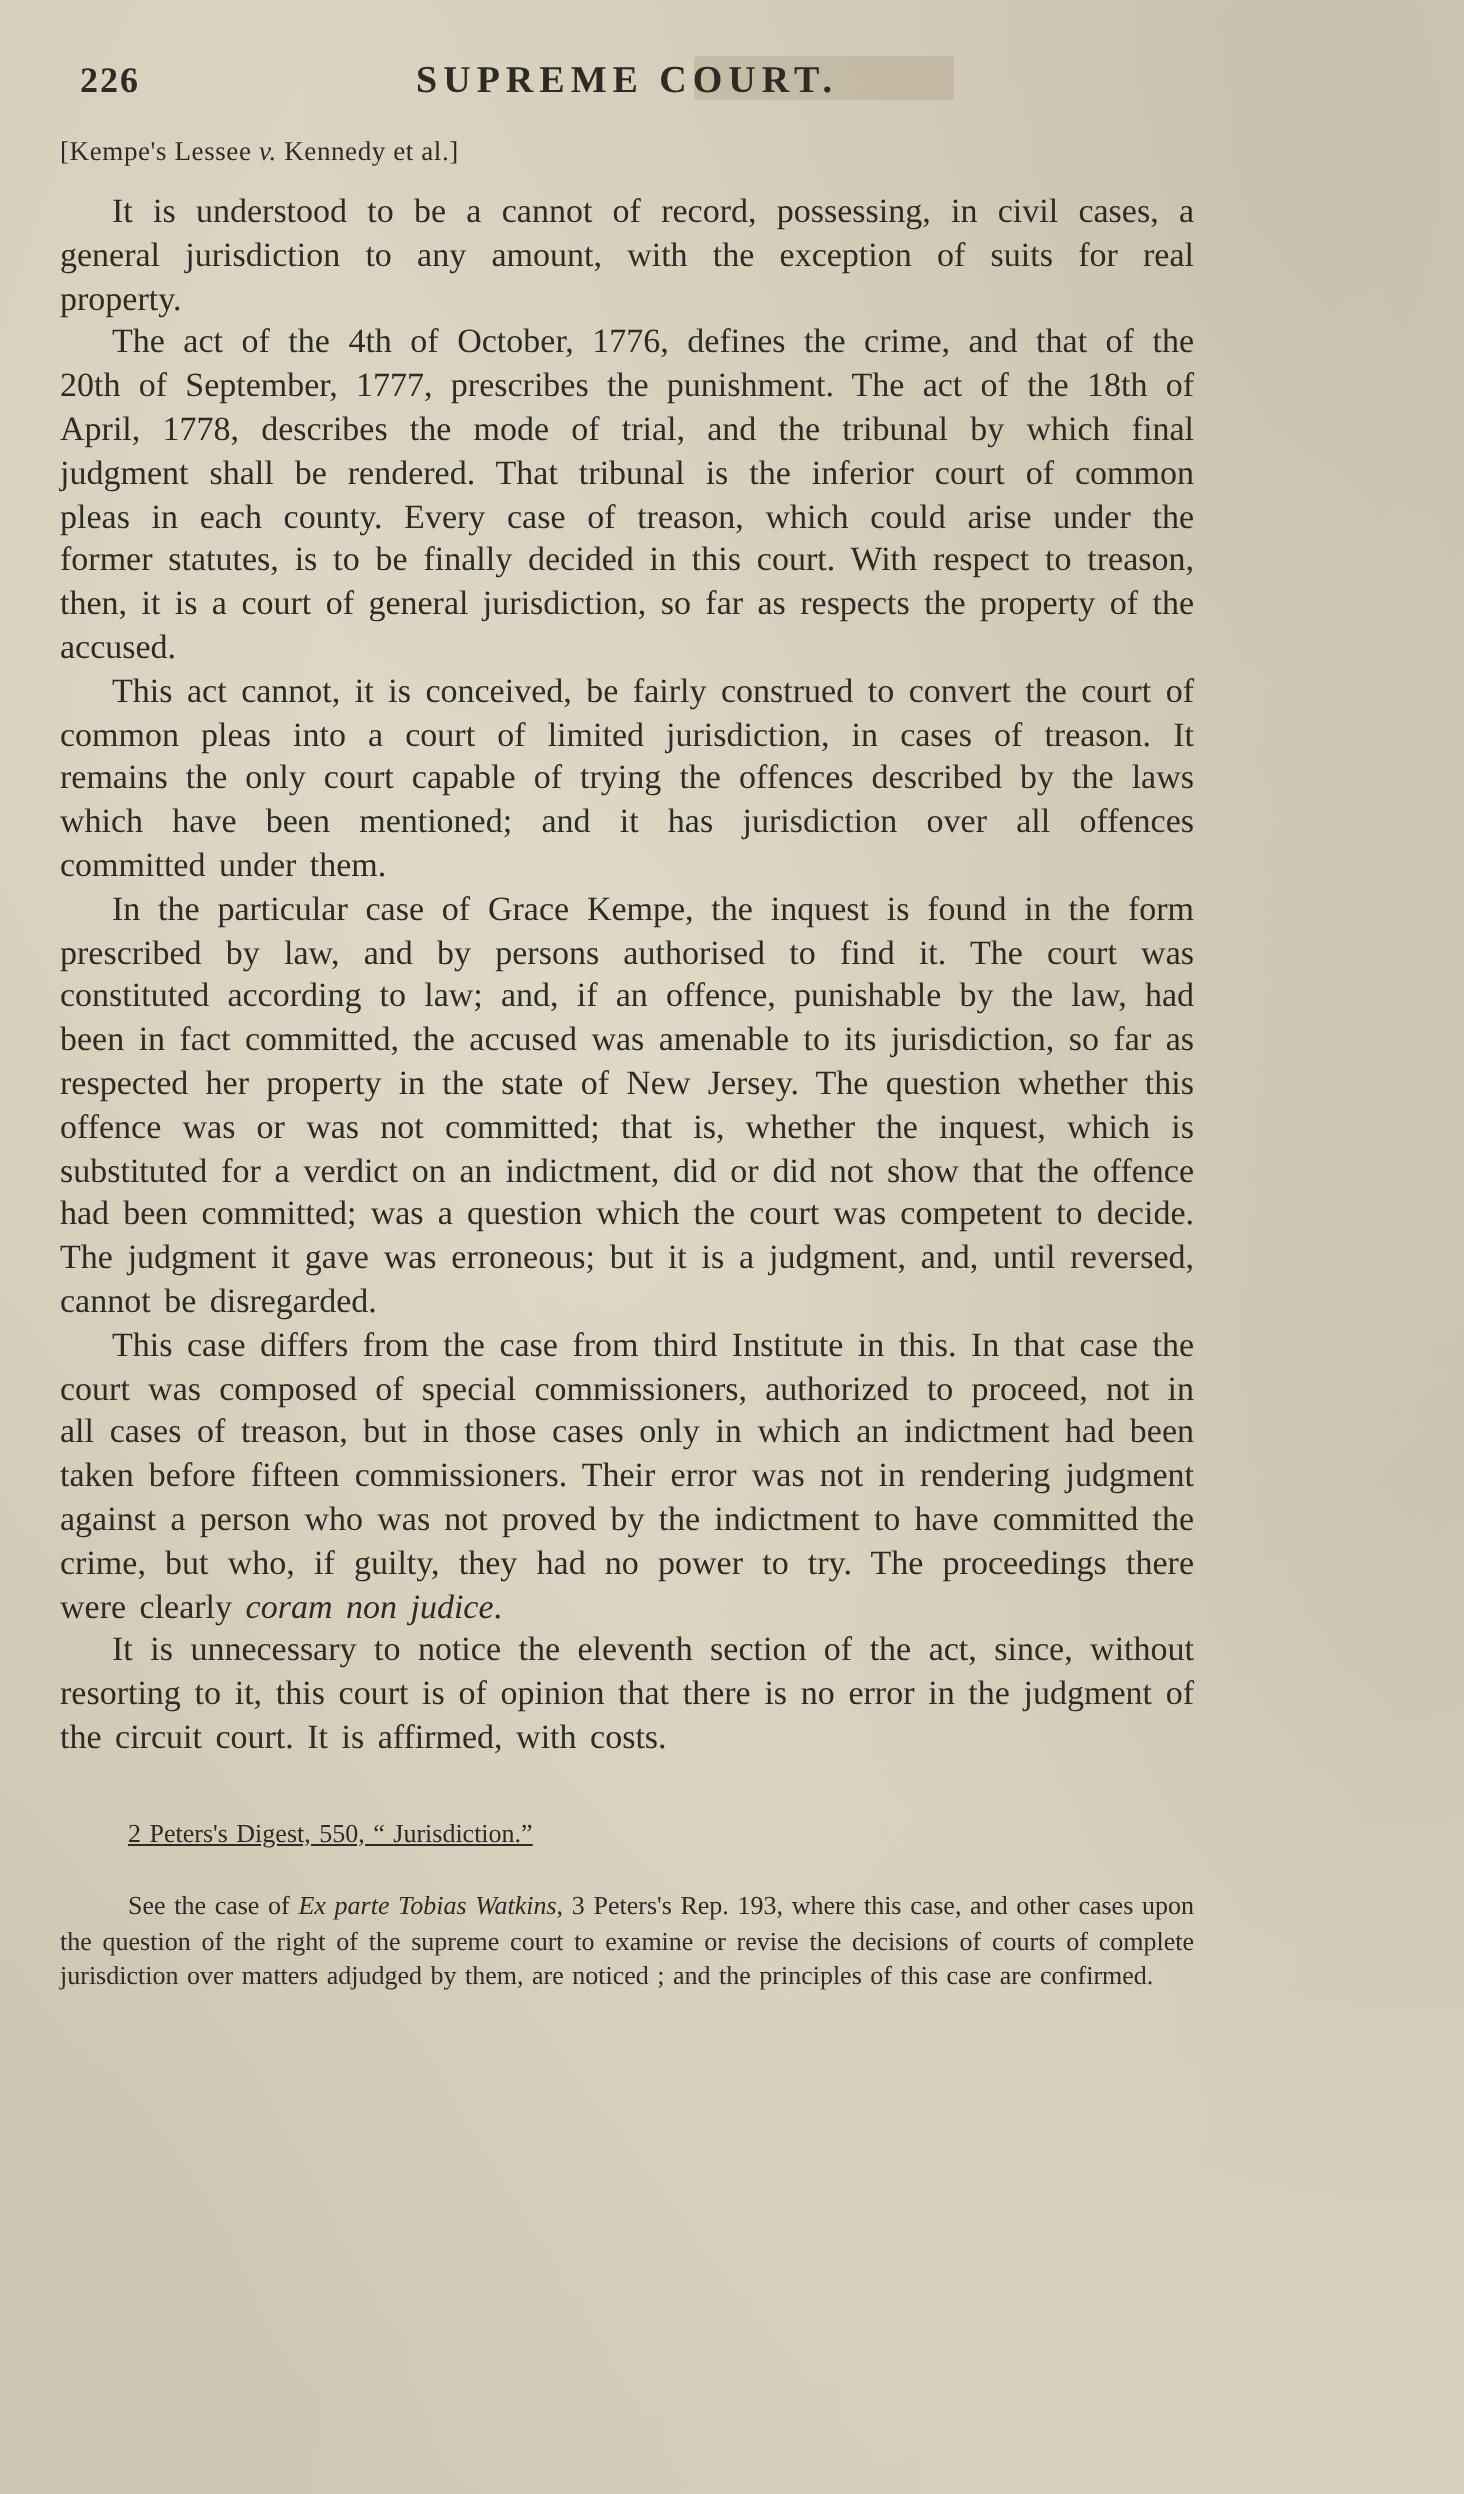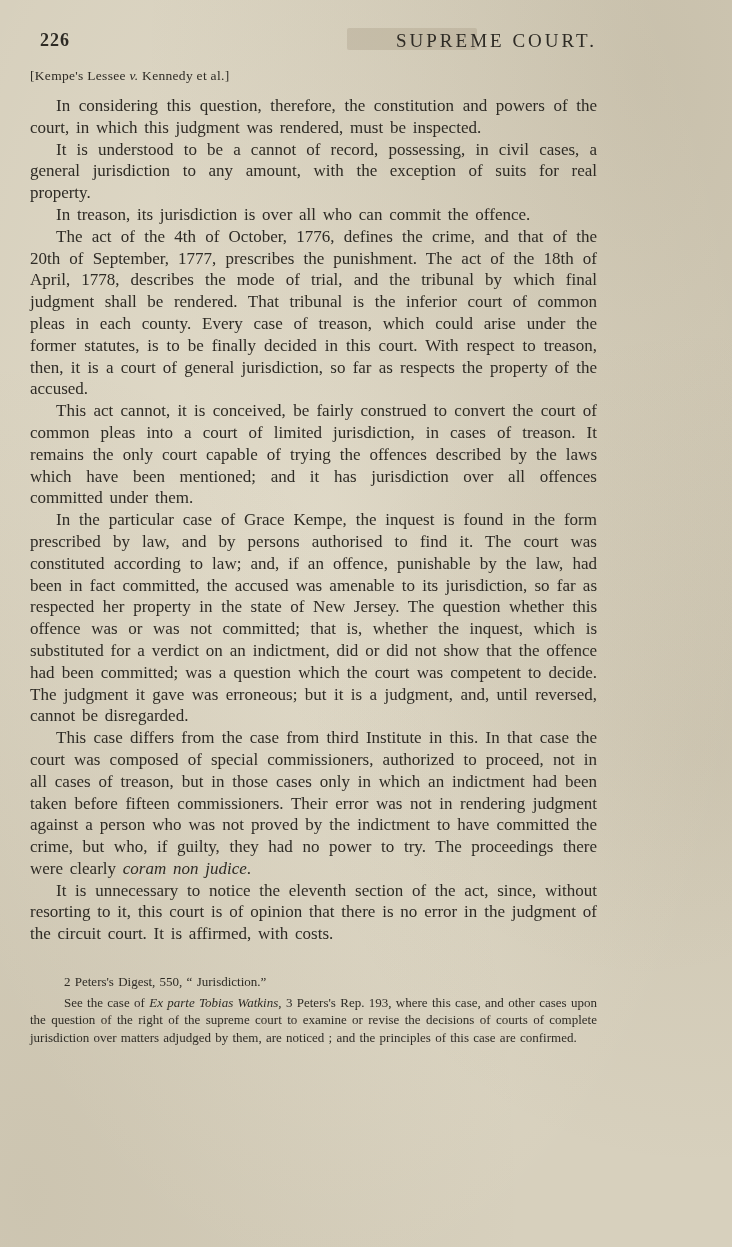--- a/index.html
+++ b/index.html
@@ -30,23 +30,23 @@
     left: 10px;
     top: 0;
     font-size: 18px;
     font-weight: bold;
     letter-spacing: 1px;
   }
   .header-title {
     position: absolute;
     left: 0; right: 0;
     top: 0;
-    text-align: right;
+    text-align: center;
     font-size: 19px;
-    font-weight: normal;
+    font-weight: bold;
     letter-spacing: 3px;
   }
   .header-smudge {
     position: absolute;
     right: 120px;
     top: -2px;
     width: 130px;
     height: 22px;
     background: rgba(125,112,82,0.18);
     border-radius: 2px;
@@ -65,43 +65,41 @@
     word-spacing: 2.5px;
   }
   .body-text p { text-indent: 26px; }
   .footnotes {
     margin-top: 28px;
     font-size: 13px;
     line-height: 17.6px;
     text-align: justify;
     word-spacing: 1px;
   }
-  .fn-1 { text-indent: 34px; margin-bottom: 3px; }
+  .fn-1 { text-indent: 34px; margin-bottom: 19px; text-decoration: underline; }
   .fn-2 { text-indent: 34px; }
   i { font-style: italic; }
 </style>
 </head>
 <body>
 
 <div class="page">
 
   <header class="header-row">
     <span class="header-smudge"></span>
     <span class="page-number">226</span>
     <span class="header-title">SUPREME COURT.</span>
   </header>
 
   <div class="caption">
     <span>[Kempe's Lessee </span><i>v.</i><span> Kennedy et al.]</span>
   </div>
 
   <main class="body-text">
-    <p>In considering this question, therefore, the constitution and powers of the court, in which this judgment was rendered, must be inspected.</p>
     <p>It is understood to be a cannot of record, possessing, in civil cases, a general jurisdiction to any amount, with the exception of suits for real property.</p>
-    <p>In treason, its jurisdiction is over all who can commit the offence.</p>
     <p>The act of the 4th of October, 1776, defines the crime, and that of the 20th of September, 1777, prescribes the punishment. The act of the 18th of April, 1778, describes the mode of trial, and the tribunal by which final judgment shall be rendered. That tribunal is the inferior court of common pleas in each county. Every case of treason, which could arise under the former statutes, is to be finally decided in this court. With respect to treason, then, it is a court of general jurisdiction, so far as respects the property of the accused.</p>
     <p>This act cannot, it is conceived, be fairly construed to convert the court of common pleas into a court of limited jurisdiction, in cases of treason. It remains the only court capable of trying the offences described by the laws which have been mentioned; and it has jurisdiction over all offences committed under them.</p>
     <p>In the particular case of Grace Kempe, the inquest is found in the form prescribed by law, and by persons authorised to find it. The court was constituted according to law; and, if an offence, punishable by the law, had been in fact committed, the accused was amenable to its jurisdiction, so far as respected her property in the state of New Jersey. The question whether this offence was or was not committed; that is, whether the inquest, which is substituted for a verdict on an indictment, did or did not show that the offence had been committed; was a question which the court was competent to decide. The judgment it gave was erroneous; but it is a judgment, and, until reversed, cannot be disregarded.</p>
     <p><span>This case differs from the case from third Institute in this. In that case the court was composed of special commissioners, authorized to proceed, not in all cases of treason, but in those cases only in which an indictment had been taken before fifteen commissioners. Their error was not in rendering judgment against a person who was not proved by the indictment to have committed the crime, but who, if guilty, they had no power to try. The proceedings there were clearly </span><i>coram non judice</i><span>.</span></p>
     <p>It is unnecessary to notice the eleventh section of the act, since, without resorting to it, this court is of opinion that there is no error in the judgment of the circuit court. It is affirmed, with costs.</p>
   </main>
 
   <footer class="footnotes">
     <p class="fn-1">2 Peters's Digest, 550, “ Jurisdiction.”</p>
     <p class="fn-2"><span>See the case of </span><i>Ex parte Tobias Watkins</i><span>, 3 Peters's Rep. 193, where this case, and other cases upon the question of the right of the supreme court to examine or revise the decisions of courts of complete jurisdiction over matters adjudged by them, are noticed ; and the principles of this case are confirmed.</span></p>

